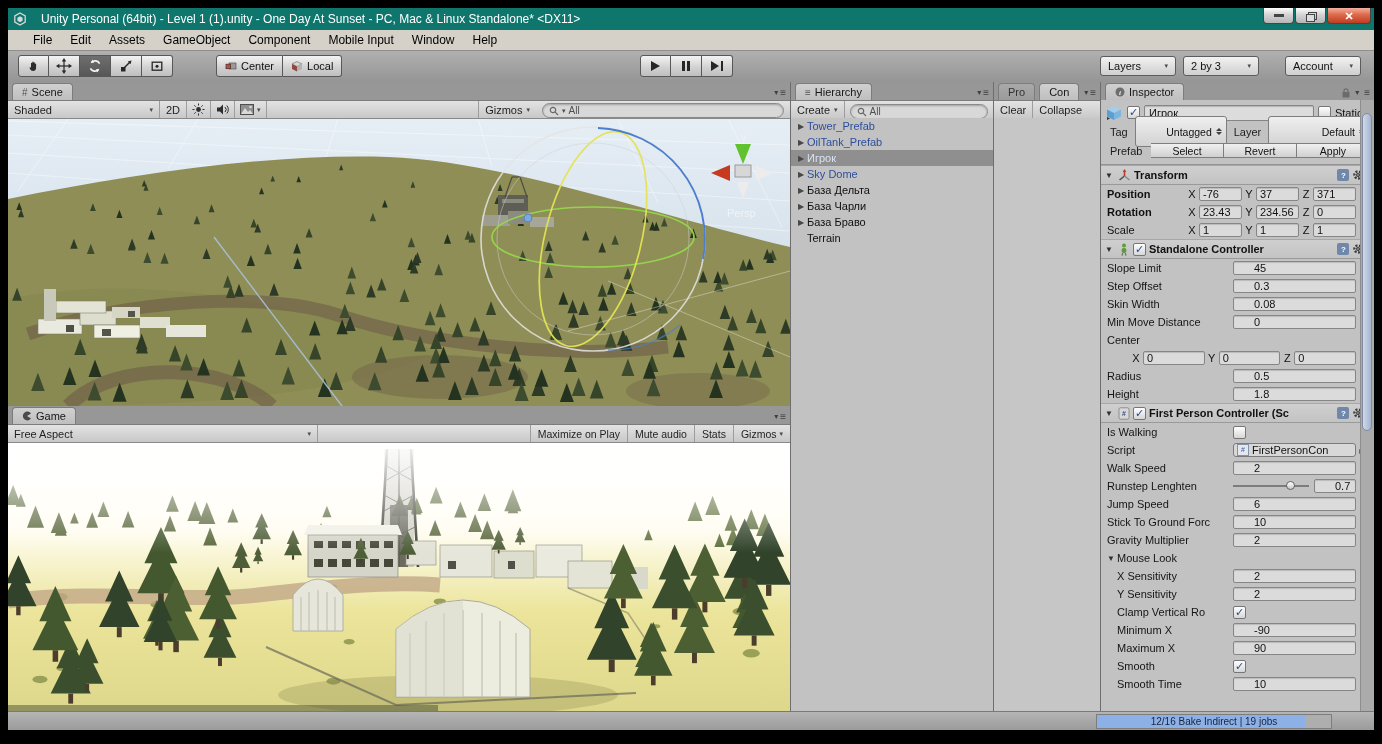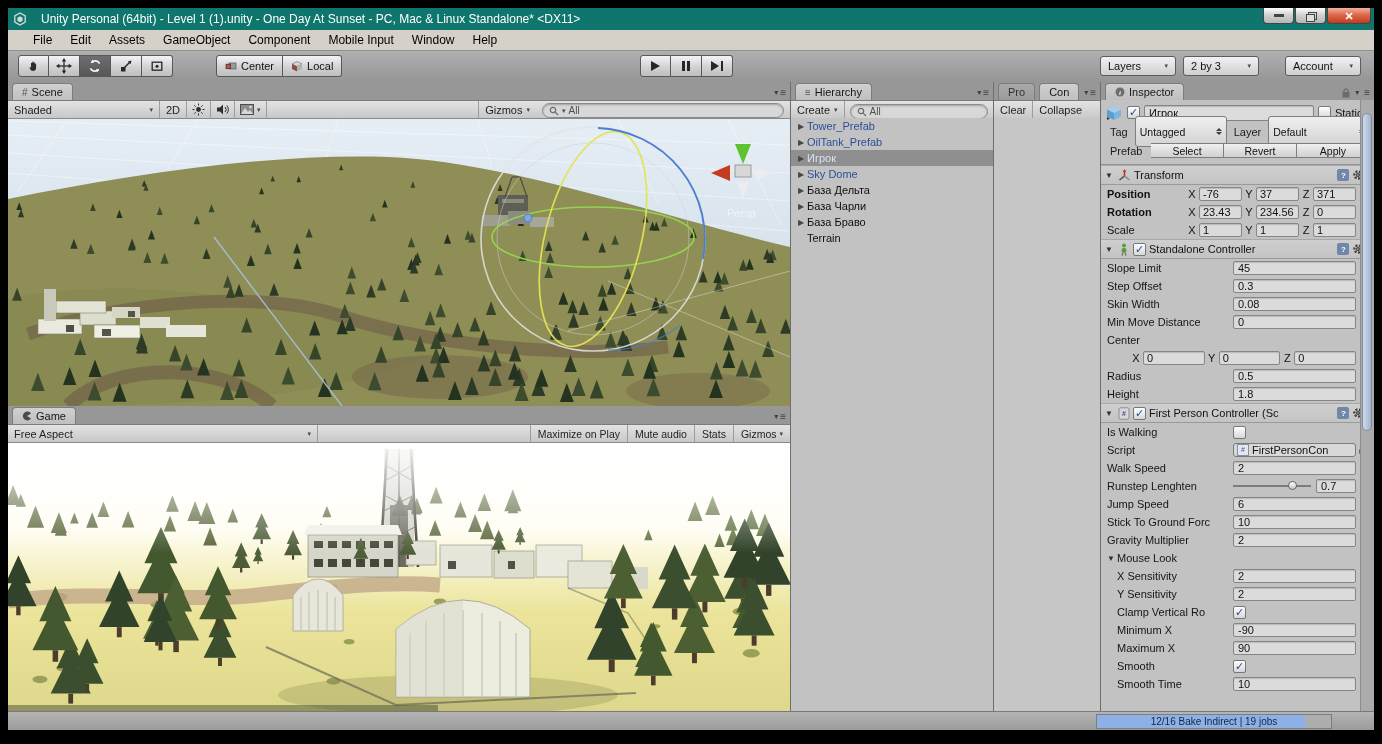--- a/index.html
+++ b/index.html
@@ -77,41 +77,41 @@
   
   .icontent{position:absolute;top:18px;left:0;right:0;bottom:0;background:#c2c2c2;overflow:hidden;font-size:11px}
   .hblock{padding:3px 4px 4px 4px;border-bottom:1px solid #939393}
   .hr1{height:19px;display:flex;align-items:center;gap:4px}
   .hr2{height:19px;display:flex;align-items:center;gap:4px;padding-left:2px}
   .hr3{height:19px;display:flex;align-items:center;gap:0;padding-left:2px}
   .namefield{flex:1;height:14px;background:#dcdcdc;border:1px solid #858585;border-radius:2px;line-height:14px;padding:0 4px;
              box-shadow:inset 0 1px 1px rgba(0,0,0,.18);white-space:nowrap;overflow:hidden}
   .tlab{font-size:11px;color:#1c1c1c;padding:0 3px}
   .ddm{height:31px;background:linear-gradient(#efefef,#d2d2d2);border:1px solid #7e7e7e;border-radius:3px;display:flex;align-items:center;
-       justify-content:space-between;padding:0 4px;gap:4px;font-size:10.5px;box-sizing:border-box}
+       justify-content:flex-end;padding:0 4px;gap:4px;font-size:10.5px;box-sizing:border-box}
   .updn{display:inline-flex;flex-direction:column;gap:1px}
   .tu{width:0;height:0;border-left:3px solid transparent;border-right:3px solid transparent;border-bottom:3px solid #3e3e3e}
   .td{width:0;height:0;border-left:3px solid transparent;border-right:3px solid transparent;border-top:3px solid #3e3e3e}
   .prefbtn{flex:1;height:15px;background:linear-gradient(#f0f0f0,#d0d0d0);border:1px solid #7e7e7e;border-left:none;font-size:10.5px;
        display:flex;align-items:center;justify-content:center;box-sizing:border-box}
   .prefbtn:first-of-type{border-left:1px solid #7e7e7e;border-radius:3px 0 0 3px}
   .prefbtn:last-of-type{border-radius:0 3px 3px 0}
   .chead{height:18px;display:flex;align-items:center;gap:3px;padding:0 5px 0 4px;border-top:1px solid #a8a8a8;border-bottom:1px solid #9a9a9a;
        background:linear-gradient(#cfcfcf,#c3c3c3)}
   .fold{font-size:8px;color:#2f2f2f;width:10px;flex:0 0 auto}
-  .ctitle{font-weight:normal;white-space:nowrap;overflow:hidden;flex:1}
+  .ctitle{font-weight:bold;white-space:nowrap;overflow:hidden;flex:1}
   .helpico{width:12px;height:12px;border-radius:2px;background:#6f87a8;color:#fff;font-size:8px;font-weight:bold;display:flex;
        align-items:center;justify-content:center;flex:0 0 auto}
   .gearwrap{display:flex;align-items:center;gap:1px;flex:0 0 auto}
   .irow{height:18px;display:flex;align-items:center;padding:0 18px 0 6px;position:relative;box-sizing:border-box}
   .irow.ind{padding-left:16px}
   .ilab{flex:0 0 126px;white-space:nowrap;overflow:hidden;color:#151515}
   .irow.ind .ilab{flex-basis:116px}
   .ilab.b{font-weight:normal}
-  .ifield{flex:1;height:14px;background:#dbdbdb;border:1px solid #868686;border-radius:2px;line-height:13px;padding:0 4px;
+  .ifield{flex:1;height:14px;background:#dbdbdb;border:1px solid #868686;border-radius:2px;line-height:13px;padding:0 20px;
        box-shadow:inset 0 1px 1px rgba(0,0,0,.15);white-space:nowrap;overflow:hidden;box-sizing:border-box}
   .icheck{width:13px;height:13px;background:linear-gradient(#ffffff,#d6d6d6);border:1px solid #767676;border-radius:2px;
        font-size:11px;line-height:11px;text-align:center;color:#274a8f;box-sizing:border-box;flex:0 0 auto}
   .strack{flex:1;position:relative;height:12px;margin-right:5px}
   .sline{position:absolute;left:0;right:0;top:5px;height:2px;background:#7c7c7c}
   .shandle{position:absolute;left:70%;top:1px;width:9px;height:9px;border-radius:50%;background:linear-gradient(#fff,#c8c8c8);border:1px solid #646464;box-sizing:border-box}
   .sval{flex:0 0 40px}
   .iobj{flex:1;height:14px;background:#d8d8d8;border:1px solid #7b7b7b;border-radius:3px;display:flex;align-items:center;gap:3px;
        padding:0 3px;white-space:nowrap;overflow:hidden;box-sizing:border-box}
   .scripticon{width:10px;height:10px;background:#e4e7ee;border:1px solid #8492a8;font-size:7px;color:#3a5f9e;line-height:9px;text-align:center;flex:0 0 auto}

